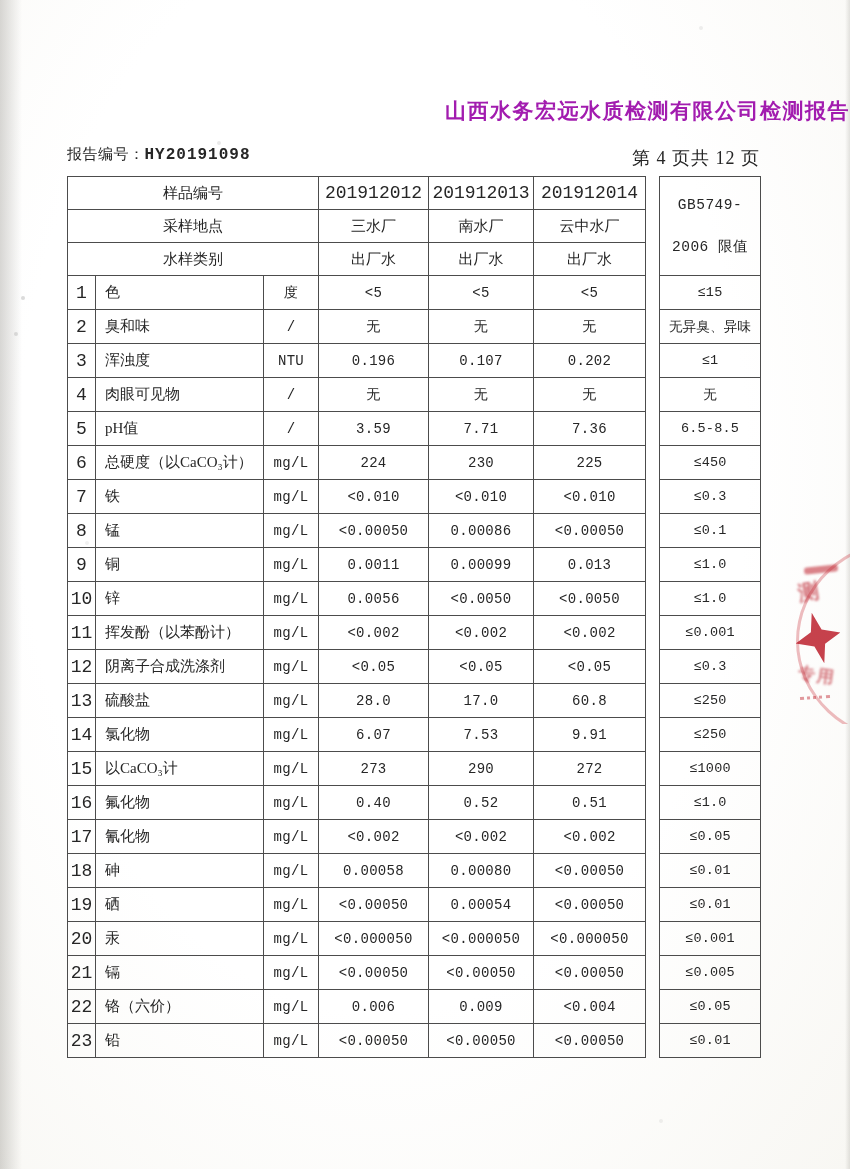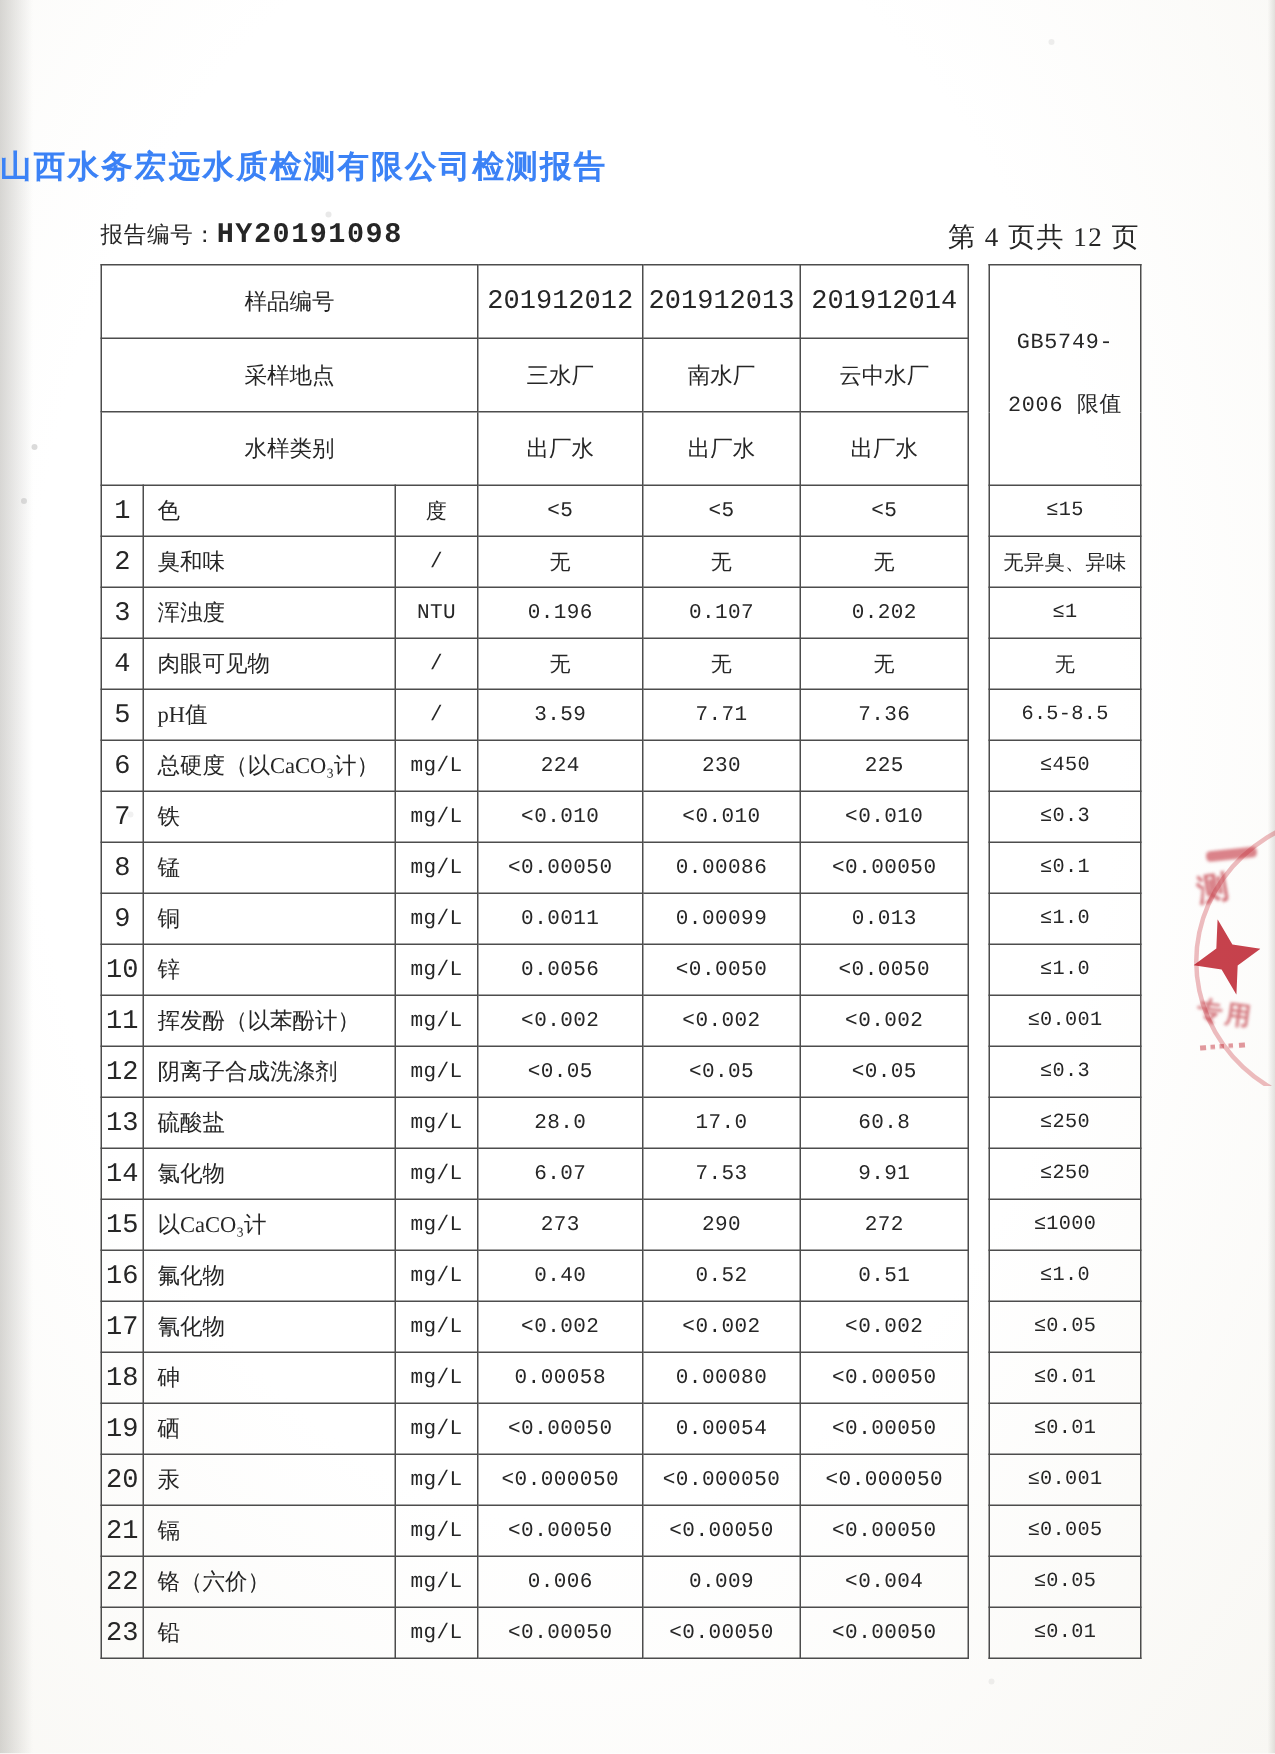--- a/index.html
+++ b/index.html
@@ -15,33 +15,33 @@
   .edge-right{position:absolute;right:0;top:0;width:5px;height:100%;
     background:linear-gradient(to left, rgba(150,148,140,.25), rgba(150,148,140,0));}
   .noise{position:absolute;left:0;top:0;width:2px;height:2px;border-radius:50%;
     box-shadow:22px 297px 0 1px rgba(90,90,90,.22),
                15px 333px 0 1px rgba(90,90,90,.18),
                218px 142px 0 1px rgba(110,110,110,.15),
                700px 27px 0 1px rgba(120,120,120,.12),
                86px 542px 0 1px rgba(120,120,120,.10),
                660px 1120px 0 1px rgba(120,120,120,.10);}
   
-  .title{position:absolute;top:97px;left:0;width:100%;text-align:left;
-    font-size:21px;font-weight:700;letter-spacing:1.5px;color:#3b82f6;}
+  .title{position:absolute;top:97px;left:0;width:100%;text-align:right;
+    font-size:21px;font-weight:700;letter-spacing:1.5px;color:#a21caf;}
   .report-line{position:absolute;top:145px;left:67px;width:693px;font-size:15px;}
   .report-no-label{font-weight:400;letter-spacing:.5px;}
   .report-no-value{font-family:"Liberation Mono","DejaVu Sans Mono",monospace;
-    font-weight:600;font-size:19px;letter-spacing:1px;}
+    font-weight:600;font-size:16px;letter-spacing:1px;}
   .page-indicator{position:absolute;right:0;top:1px;font-size:18px;letter-spacing:1px;}
   
   table{position:absolute;left:67px;top:176px;border-collapse:collapse;
     table-layout:fixed;width:693px;}
   td{border:1px solid #4c4c4c;text-align:center;vertical-align:middle;
     font-size:15px;color:#262626;padding:0;overflow:hidden;}
-  tr.hdr{height:49px;} tr.body-row{height:34px;}
+  tr.hdr{height:33px;} tr.body-row{height:34px;}
   td.name{text-align:left;padding:0 2px 0 9px;}
   td.val{font-family:"Liberation Mono","DejaVu Sans Mono","DejaVu Serif",serif;
     font-size:14px;letter-spacing:.3px;}
   td.num{font-family:"Liberation Mono","DejaVu Sans Mono",monospace;font-size:18px;}
   td.spacer{border:none;background:transparent;}
   td.limit-head{font-family:"Liberation Mono","DejaVu Sans Mono","DejaVu Serif",serif;
     font-size:14.5px;letter-spacing:.5px;line-height:2.9;margin-top:40px;}
   td.limit{font-family:"Liberation Mono","DejaVu Sans Mono","DejaVu Serif",serif;
     font-size:13.5px;letter-spacing:.2px;}
   

